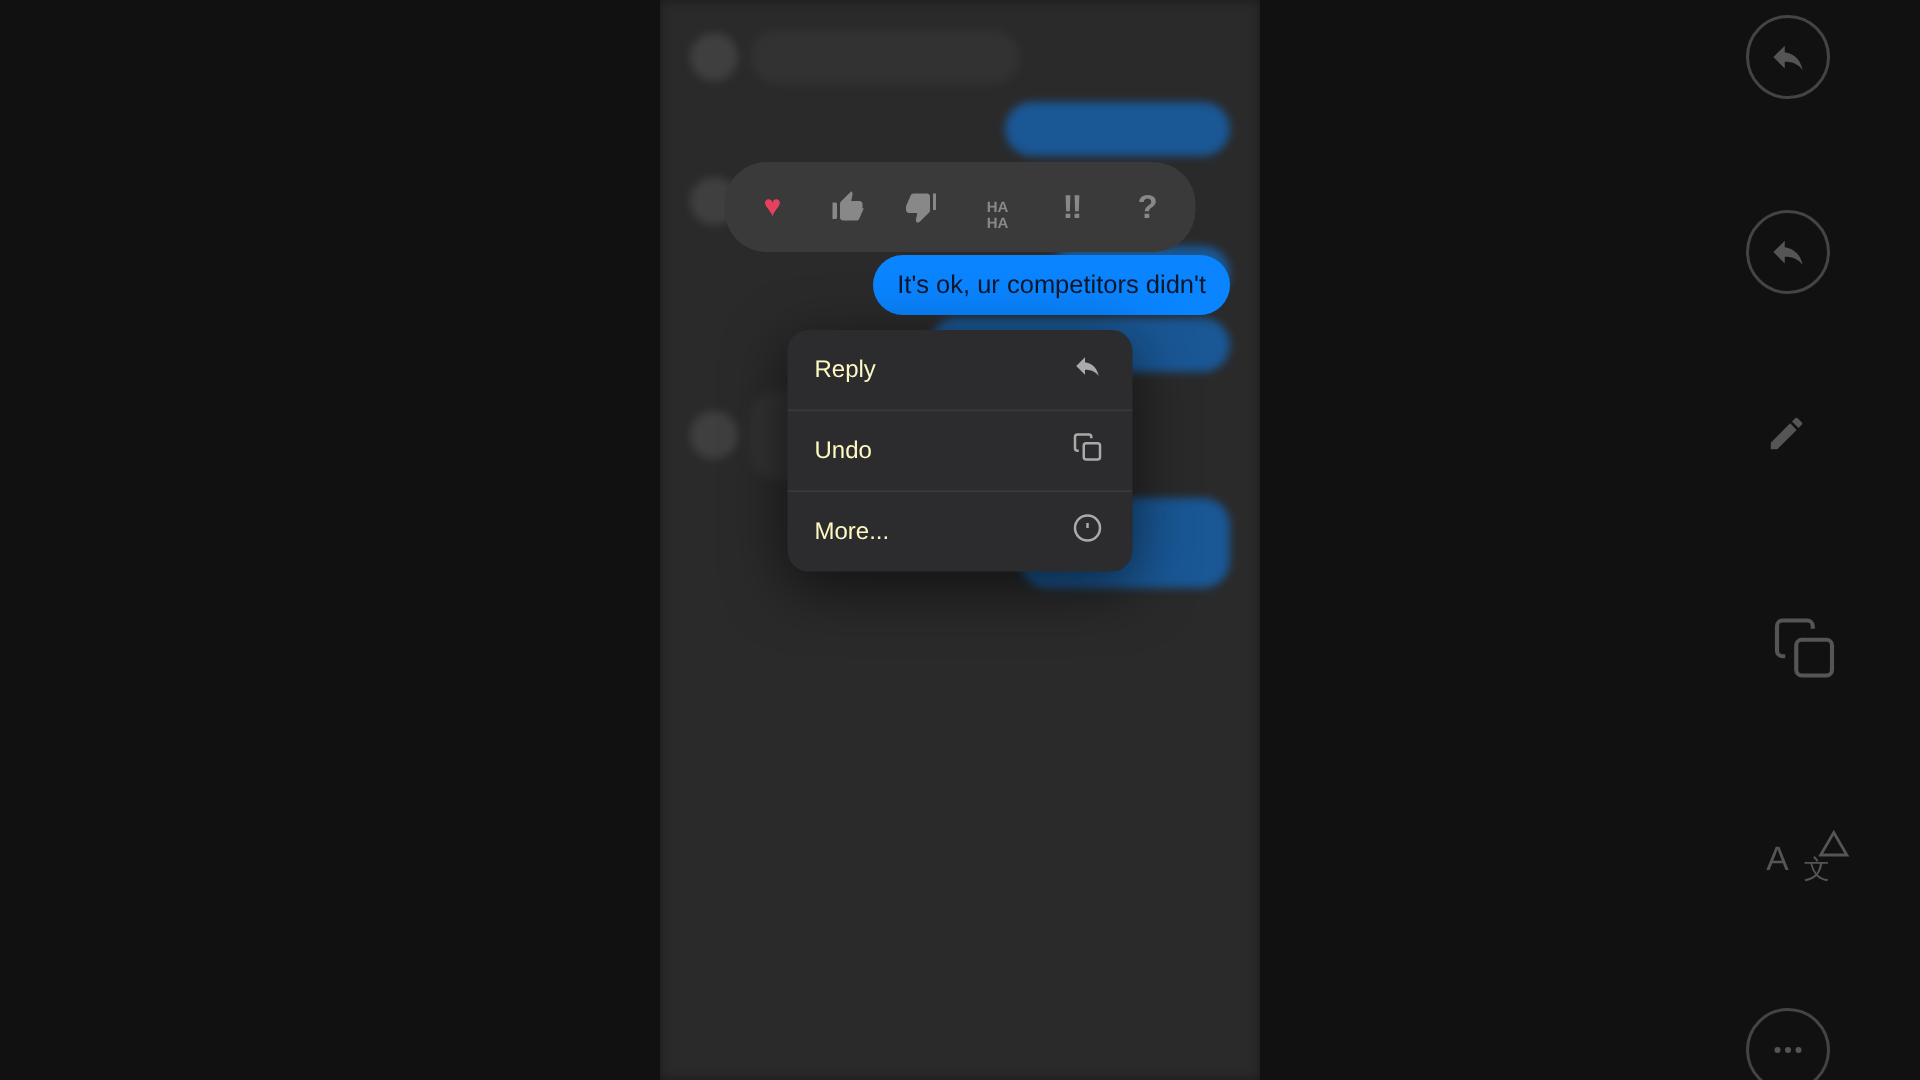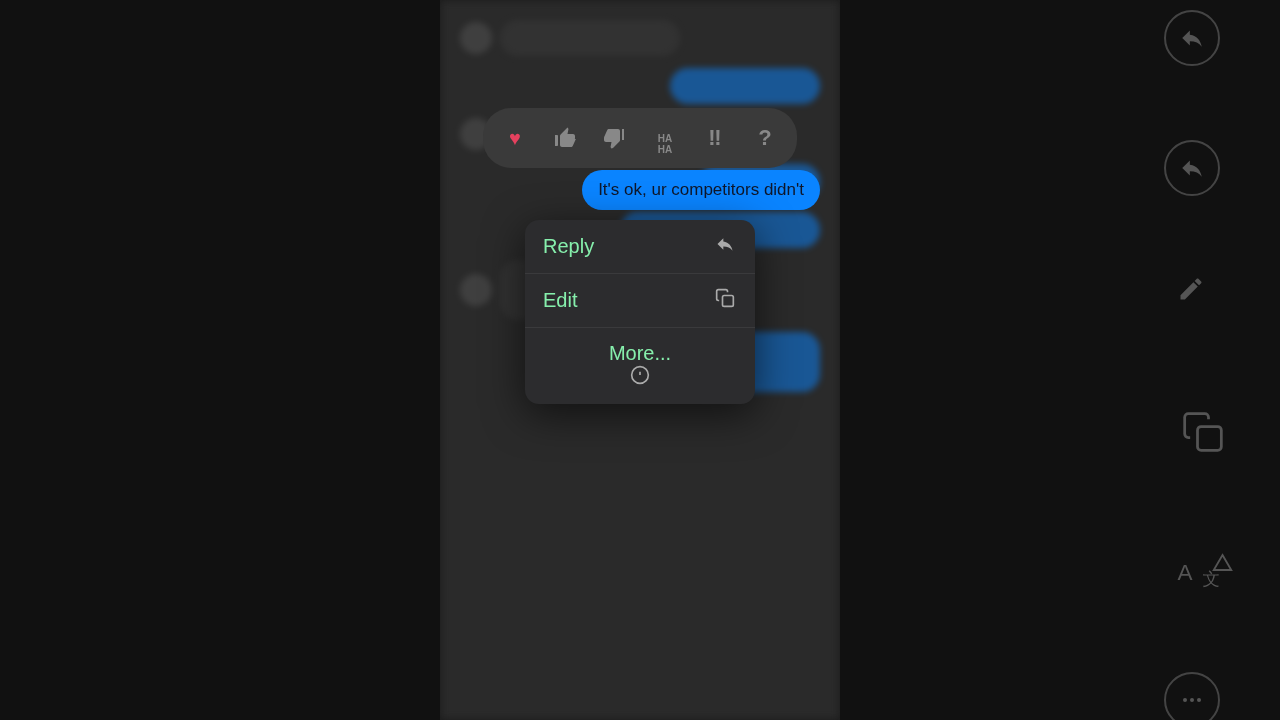--- a/index.html
+++ b/index.html
@@ -148,28 +148,27 @@
       box-shadow: 0 10px 40px rgba(0,0,0,0.6);
     }
 
     .menu-item {
       display: flex;
       align-items: center;
       justify-content: space-between;
       padding: 14px 18px;
       cursor: pointer;
       border-bottom: 1px solid #3a3a3c;
-      color: #86efac;
-      font-size: 20px;
+      color: #fef9c3;
+      font-size: 16px;
       font-weight: 400;
     }
 
     .menu-item:last-child {
       border-bottom: none;
-      flex-direction: column;
     }
 
     .menu-item-label {
       flex: 1;
     }
 
     .menu-item-icon {
       color: #aaa;
       font-size: 18px;
       width: 24px;
@@ -268,21 +267,21 @@
         <span class="menu-item-icon">
           <svg width="20" height="20" viewBox="0 0 24 24" fill="#aaa">
             <path d="M10 9V5l-7 7 7 7v-4.1c5 0 8.5 1.6 11 5.1-1-5-4-10-11-11z"></path>
           </svg>
         </span>
       </div>
 
 
 
       <div class="menu-item">
-        <span class="menu-item-label">Edit</span>
+        <span class="menu-item-label">Undo</span>
         <span class="menu-item-icon">
           <svg width="20" height="20" viewBox="0 0 24 24" fill="none" stroke="#aaa" stroke-width="2">
             <rect x="9" y="9" width="13" height="13" rx="2"></rect>
             <path d="M5 15H4a2 2 0 0 1-2-2V4a2 2 0 0 1 2-2h9a2 2 0 0 1 2 2v1"></path>
           </svg>
         </span>
       </div>
 
 
       <div class="menu-item">

